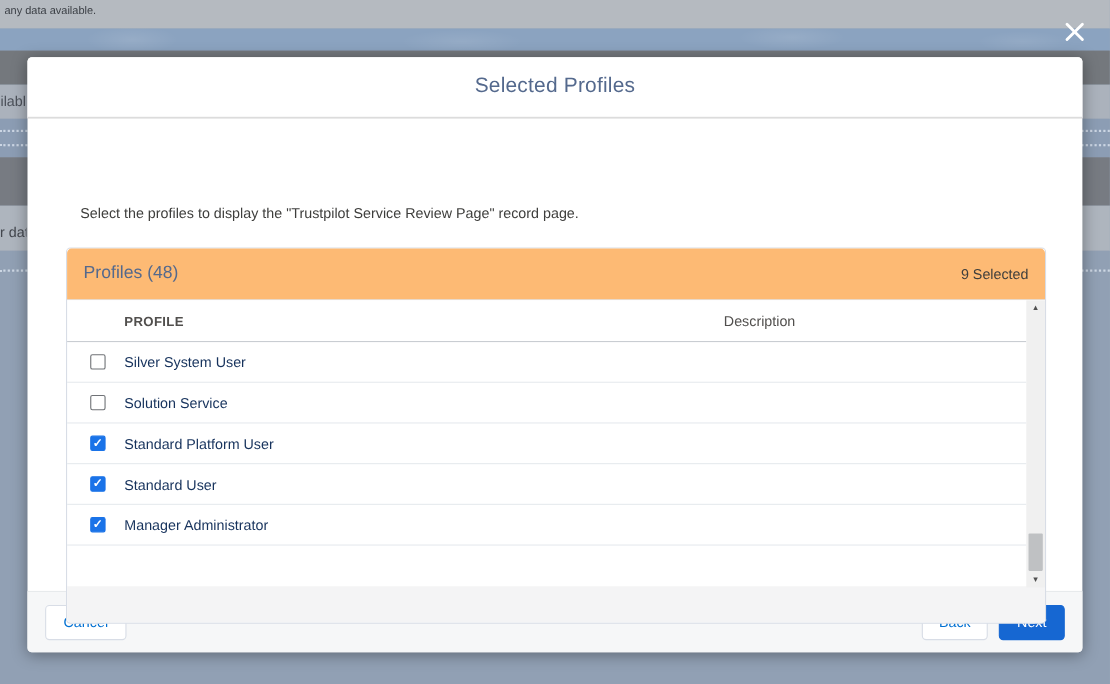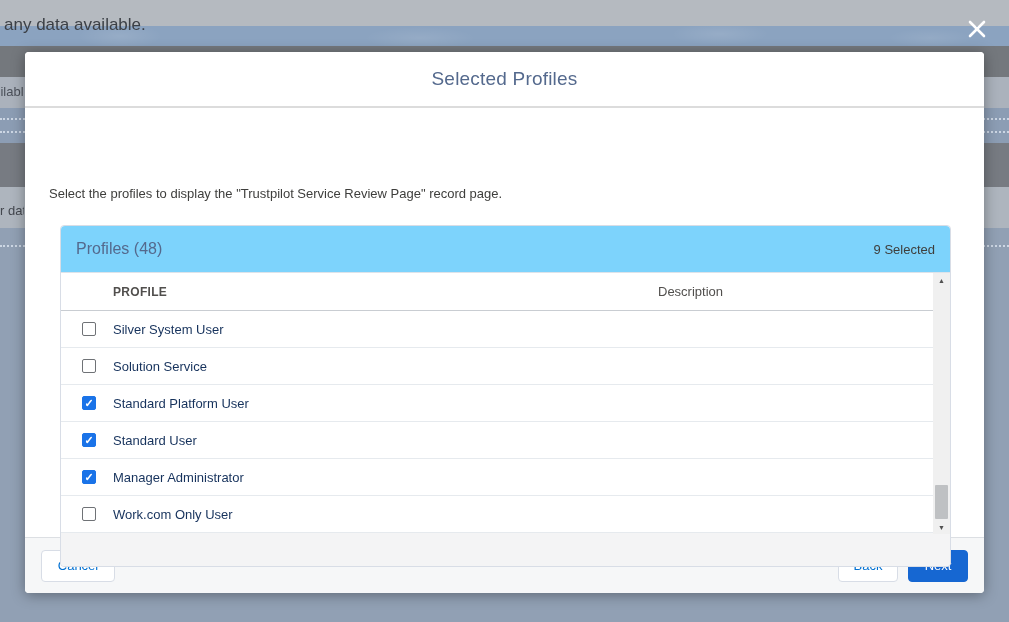--- a/index.html
+++ b/index.html
@@ -16,44 +16,44 @@
                                     radial-gradient(ellipse 60px 14px at 930px 12px, rgba(255,255,255,.08), transparent 70%); }
   .band-dark1    { top:46px;  height:31px; background:#74787d; }
   .band-light1   { top:77px;  height:31px; background:#abb2bc; }
   .band-bluegray1{ top:108px; height:35px; background:#8c9db4; }
   .band-dark2    { top:143px; height:44px; background:#777b82; }
   .band-light2   { top:187px; height:41px; background:#aeb5be; }
   .band-bluegray2{ top:228px; height:394px; background:#91a0b4; }
   .dotted-line { position:absolute; left:0; width:1009px; height:0; border-top:2px dotted rgba(226,234,244,.75); }
   .dl-1 { top:118px; } .dl-2 { top:131px; } .dl-3 { top:245px; }
 
-  .bg-top-text { position:absolute; top:15px; left:4px; font-size:17px; color:#3c4046; }
+  .bg-top-text { position:absolute; top:5px; left:4px; font-size:10px; color:#3c4046; }
   .bg-frag { position:absolute; left:0; width:24px; overflow:hidden; white-space:nowrap; font-size:13px; }
   .bg-frag-1 { top:84px;  color:#4b5059;text-align:center; }
   .bg-frag-2 { top:203px; color:#43474e; }
 
   
   .close-btn { position:absolute; top:14px; left:962px; width:30px; height:30px;
                display:flex; align-items:center; justify-content:center; cursor:pointer; }
   .close-btn svg { display:block; }
 
   
   .modal { position:absolute; left:25px; top:52px; width:959px; height:541px;
            background:#ffffff; border-radius:4px; box-shadow:0 2px 14px rgba(0,0,0,.35);
            display:flex; flex-direction:column; }
   .modal-header { height:56px; border-bottom:2px solid #dcdcdc; display:flex; align-items:center; justify-content:center; border-radius:4px 4px 0 0; background:#fff; }
   .modal-title { font-size:19px; font-weight:300; color:#54698d; letter-spacing:.2px; }
 
   .modal-body { flex:1; position:relative; }
-  .instruction { position:absolute; left:24px; top:78px; font-size:13px; color:#3e3e3c; }
+  .instruction { position:absolute; left:48px; top:78px; font-size:13px; color:#3e3e3c; }
 
   
   .card { position:absolute; left:35px; top:117px; width:891px; height:342px;
           border:1px solid #d8dde6; border-radius:4px; background:#fff; display:flex; flex-direction:column; }
-  .card-header { height:47px; background:#7dd3fc; border-bottom:1px solid #dde3ea; border-radius:4px 4px 0 0;
+  .card-header { height:47px; background:#fdba74; border-bottom:1px solid #dde3ea; border-radius:4px 4px 0 0;
                  display:flex; align-items:center; justify-content:space-between; padding:0 15px; }
   .card-title { font-size:16px; font-weight:300; color:#54698d; }
   .card-selected { font-size:13px; color:#3e3e3c; }
 
   .table-wrap { flex:1; position:relative; display:flex;justify-content:flex-end; }
   .table-main { flex:1; margin-right:17px; display:flex; flex-direction:column; }
   .thead { height:38px; position:relative; border-bottom:1px solid #c9cdd2; display:flex; align-items:center; }
   .th-profile { position:absolute; left:52px; font-size:12px; font-weight:700; color:#514f4d; letter-spacing:.3px; }
   .th-desc { position:absolute; left:597px; font-size:13px; font-weight:400; color:#514f4d; }
 
@@ -148,24 +148,20 @@
             <div class="row">
               <span class="checkbox checked">✓</span>
               <span class="row-label">Standard User</span>
             </div>
 
             <div class="row">
               <span class="checkbox checked">✓</span>
               <span class="row-label">Manager Administrator</span>
             </div>
 
-            <div class="row">
-              <span class="checkbox"></span>
-              <span class="row-label">Work.com Only User</span>
-            </div>
           </div>
 
         <div class="scrollbar">
           <div class="scroll-arrow up">▲</div>
           <div class="scroll-thumb"></div>
           <div class="scroll-arrow down">▼</div>
         </div>
       </div>
 
       <div class="card-footer"></div>

